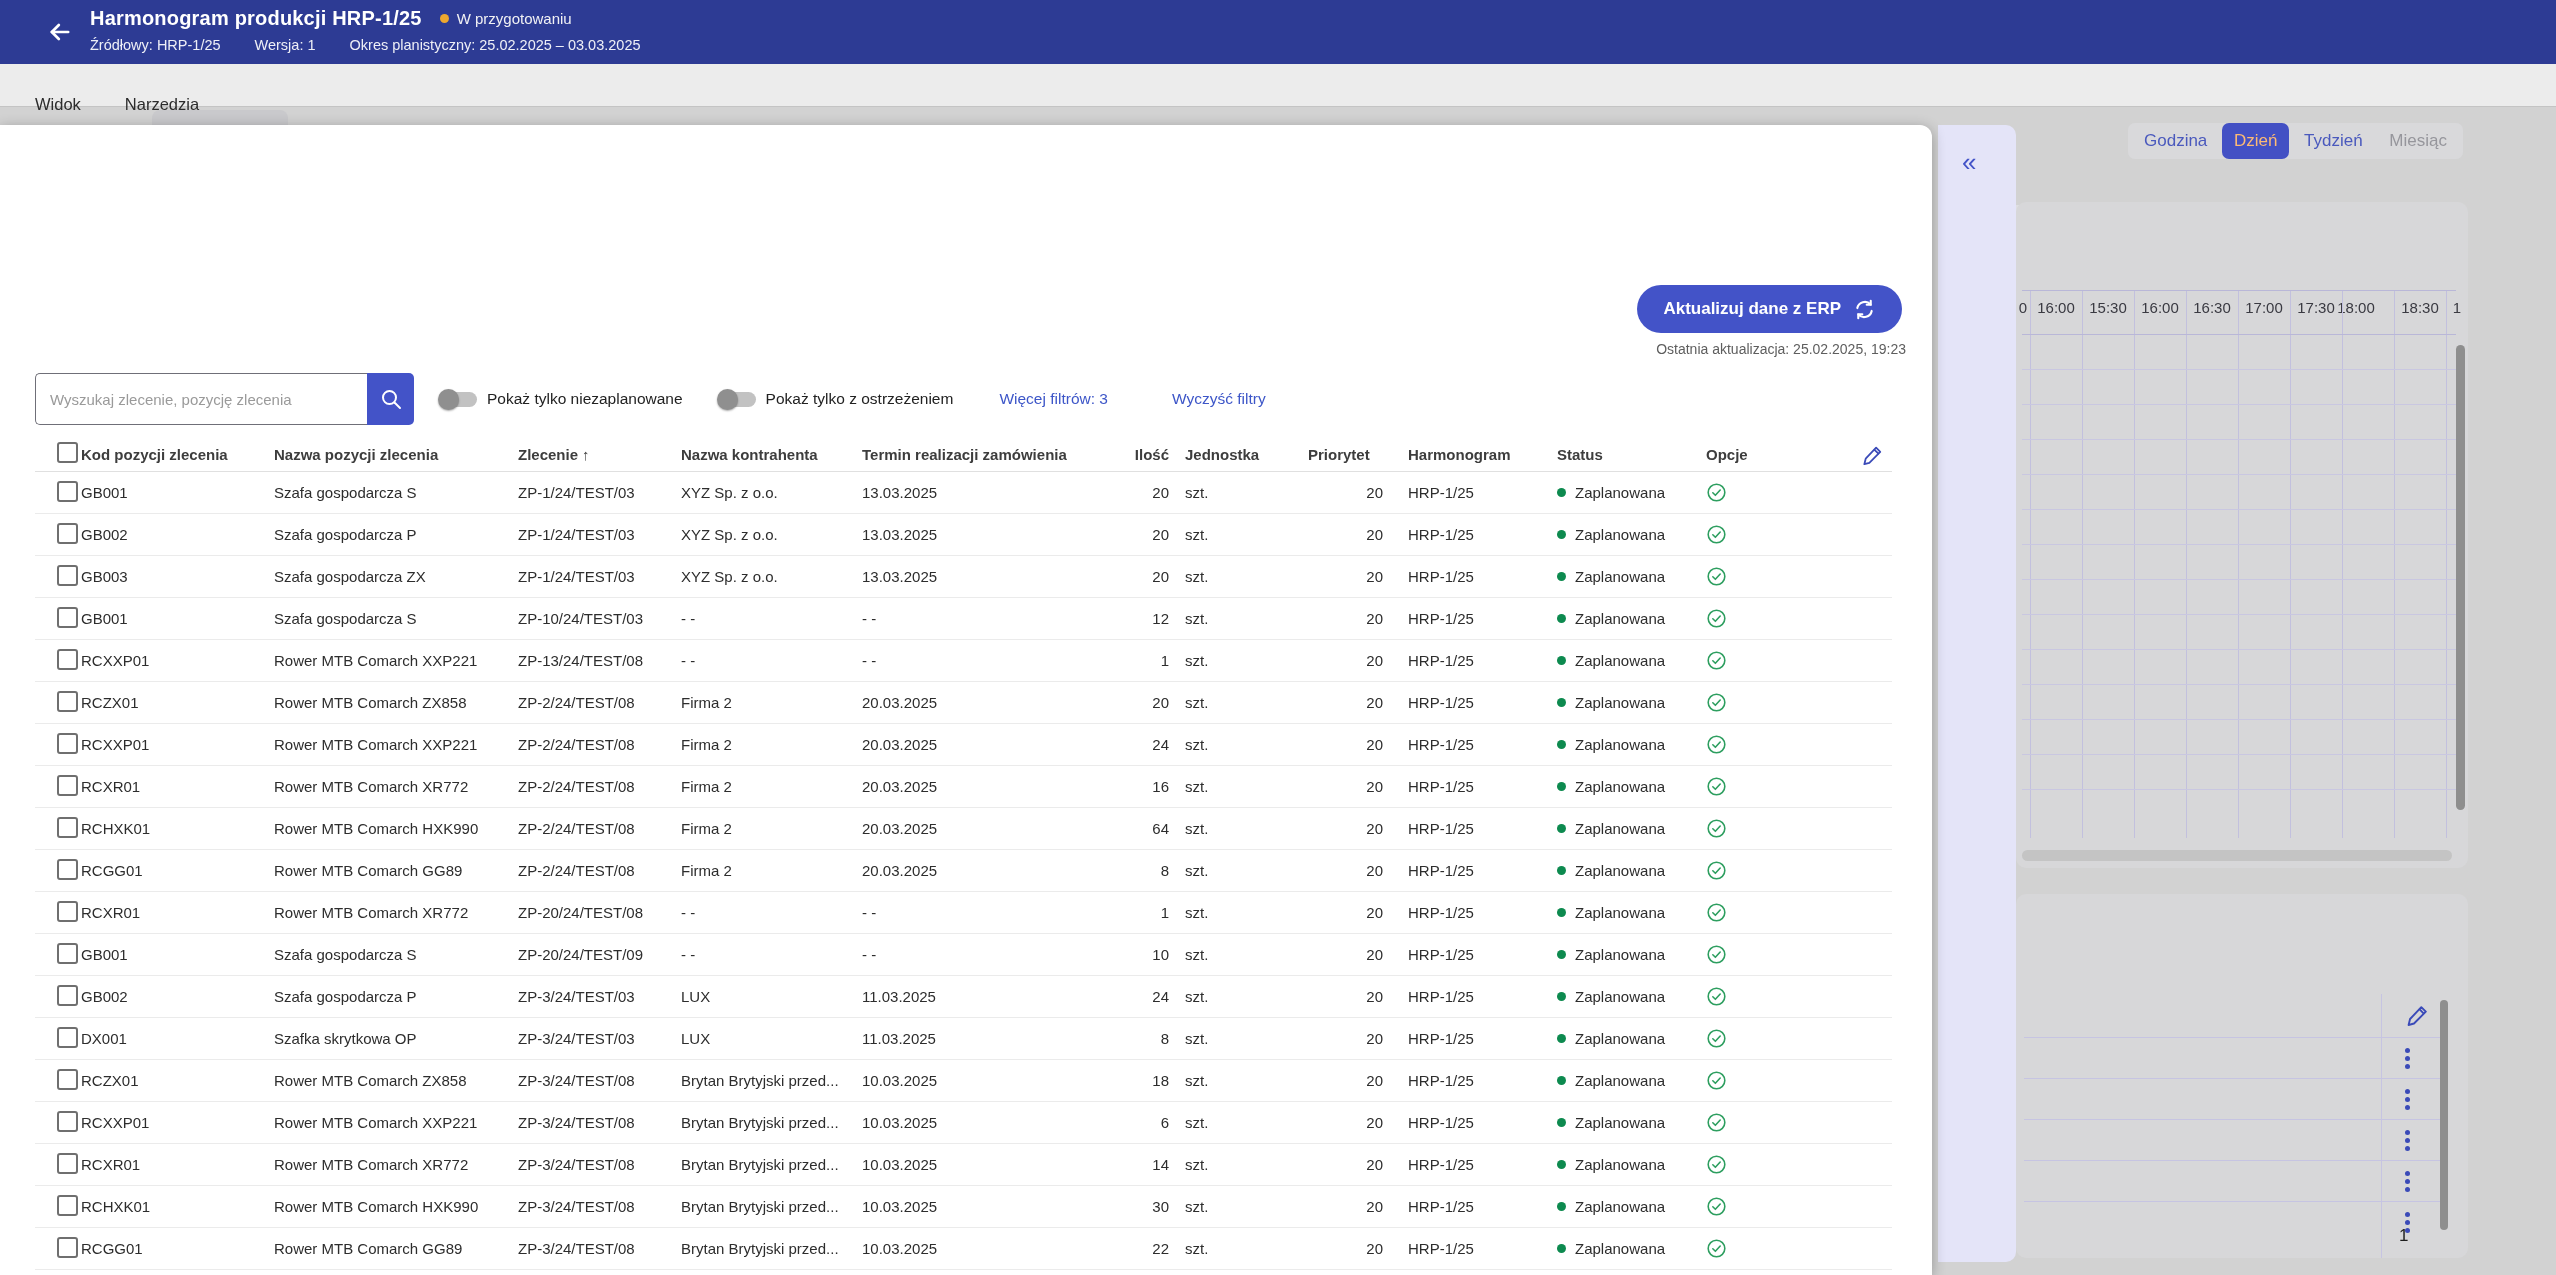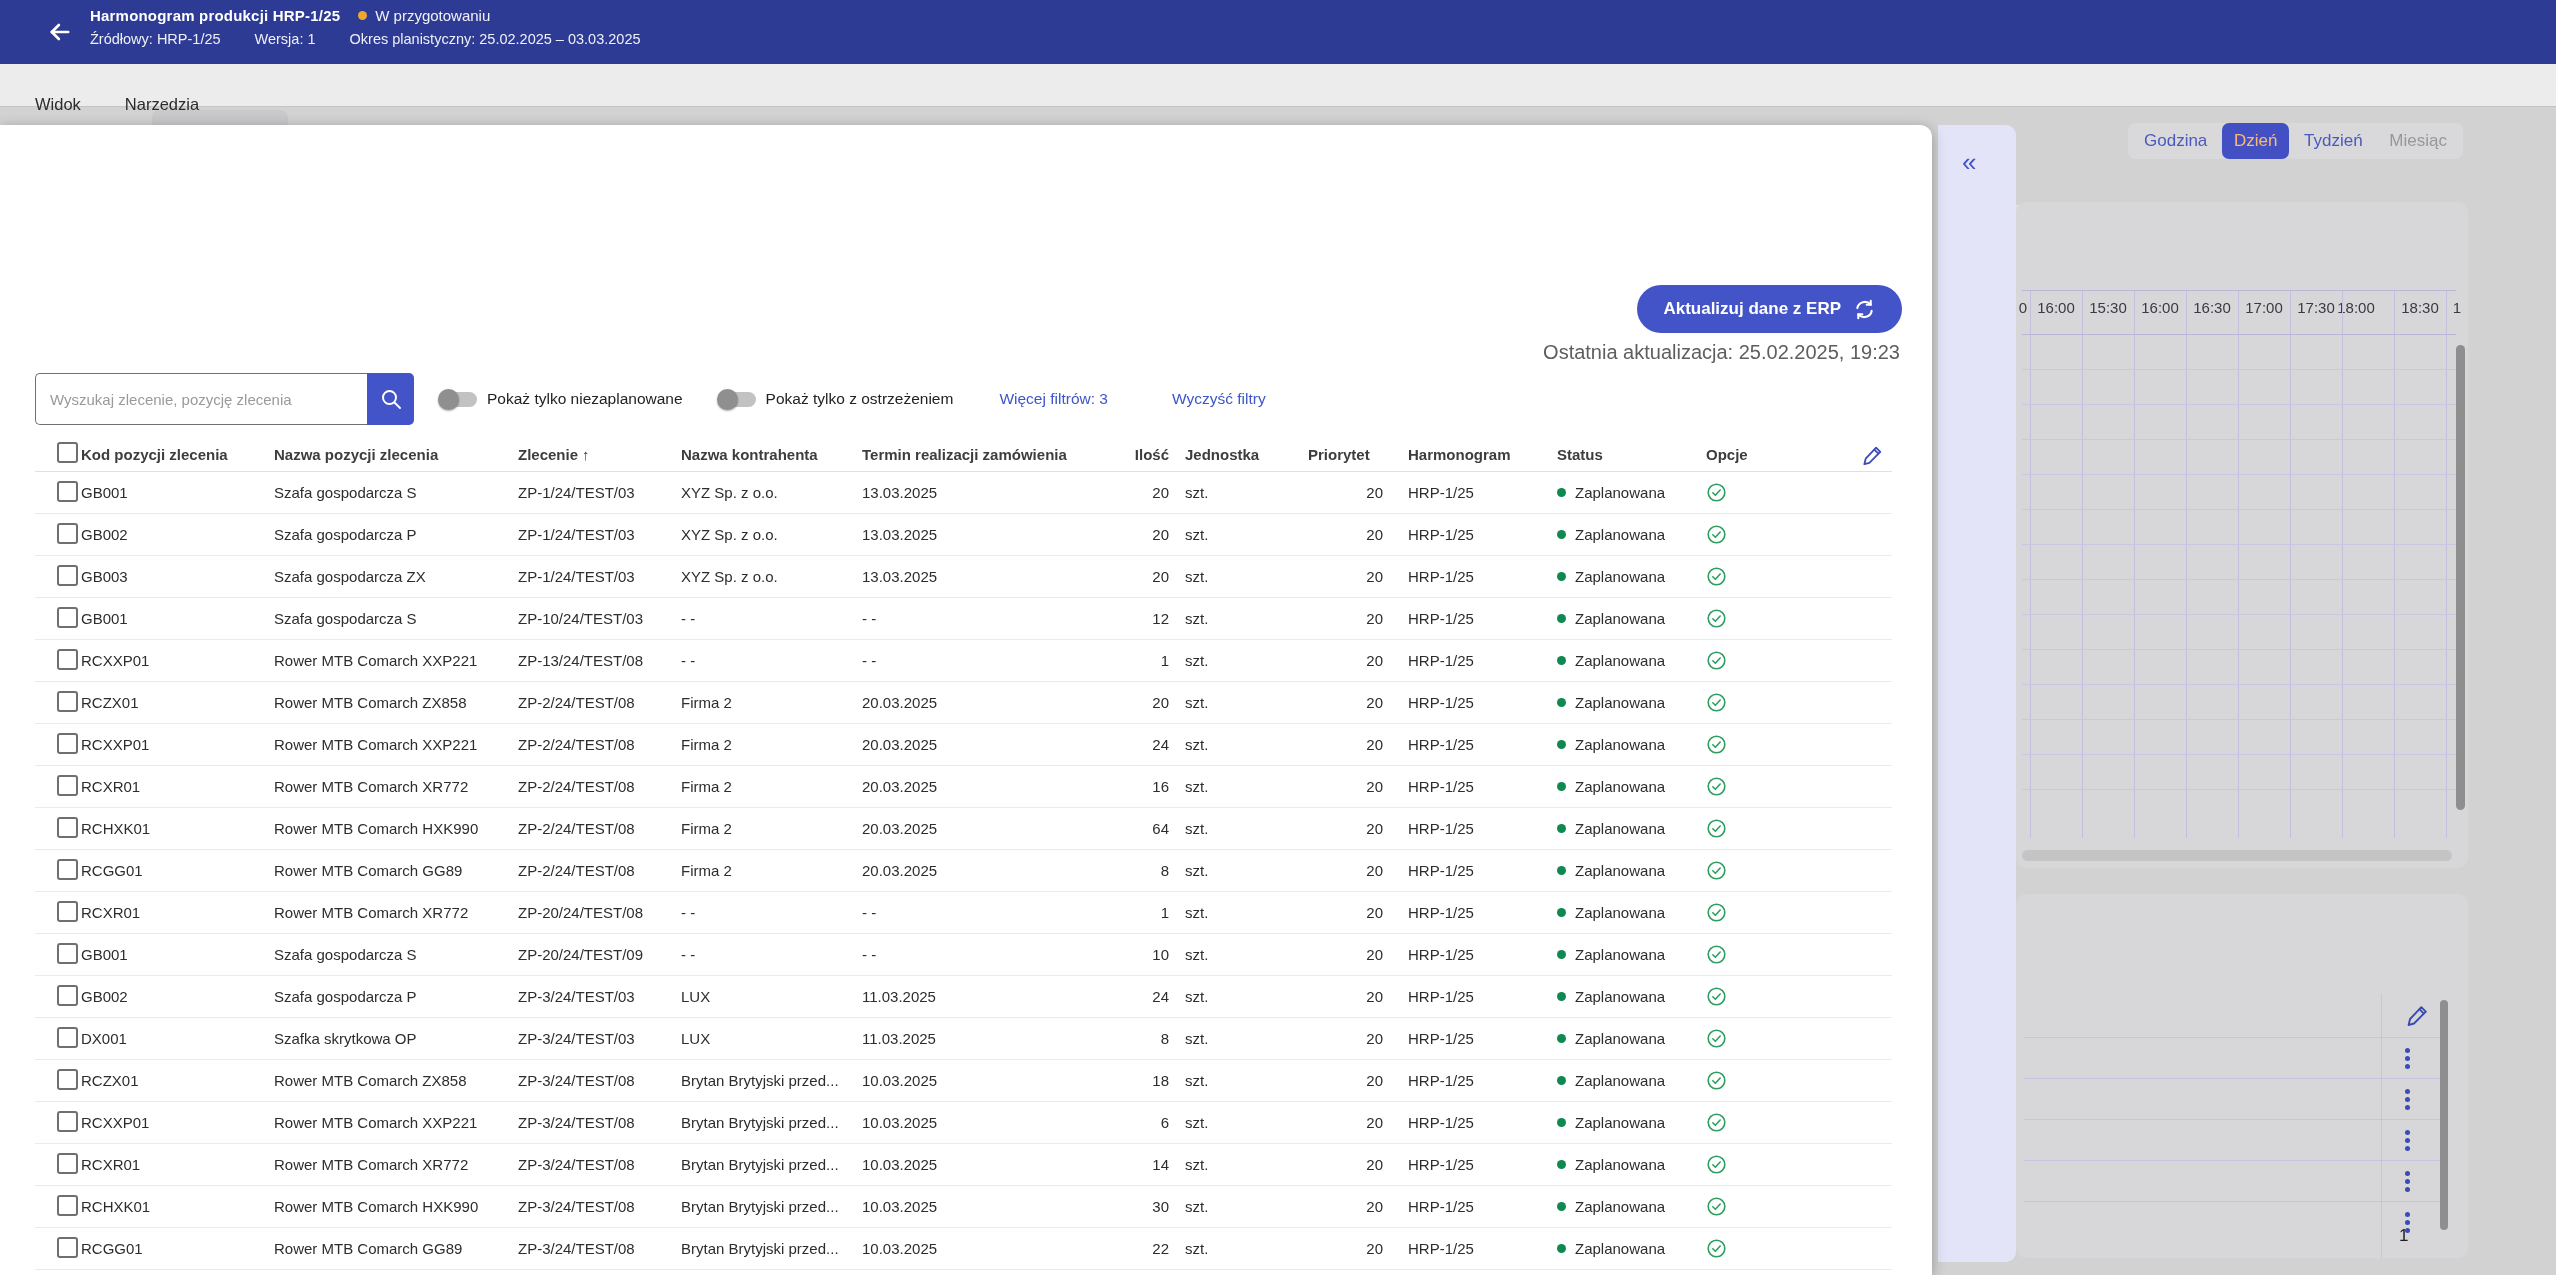--- a/index.html
+++ b/index.html
@@ -3,21 +3,21 @@
 <meta charset="utf-8">
 <style>
   html,body{margin:0;padding:0;background:#9e9e9e;}
   #app{position:relative;width:2556px;height:1275px;overflow:hidden;
        font-family:"Liberation Sans", sans-serif;background:#d2d2d2;}
   
   .topbar{position:absolute;left:0;top:0;width:2556px;height:64px;background:#2d3b94;color:#fff;}
   .back-btn{position:absolute;left:46px;top:18px;width:28px;height:28px;cursor:pointer;}
   .tb-title-wrap{position:absolute;left:90px;top:7px;}
   .tb-line1{display:flex;align-items:center;gap:18px;}
-  .tb-title{font-size:15px;font-weight:700;letter-spacing:.2px;}
+  .tb-title{font-size:20px;font-weight:700;letter-spacing:.2px;}
   .tb-status{display:flex;align-items:center;gap:8px;font-size:15px;color:#f1f1f4;}
   .amber-dot{width:9px;height:9px;border-radius:50%;background:#eda72f;display:inline-block;}
   .tb-line2{display:flex;gap:34px;font-size:14.5px;color:rgba(255,255,255,.92);margin-top:7px;}
   .tb-actions{position:absolute;right:39px;top:0;height:64px;display:flex;align-items:center;gap:42px;}
   .tb-action{font-size:16.5px;font-weight:700;color:#fff;display:flex;align-items:center;gap:8px;cursor:pointer;white-space:nowrap;}
   .tb-action.disabled{color:#8d93bd;cursor:default;}
   .pill-btn{border:2px solid #9aa0c2;border-radius:19px;padding:6px 24px;font-size:16.5px;font-weight:700;color:#b9bdd8;cursor:pointer;}
   
   .menubar{position:absolute;left:0;top:64px;width:2556px;height:43px;background:#ececec;border-bottom:1px solid #c4c4c4;display:flex;align-items:center;gap:44px;padding-left:35px;box-sizing:border-box;}
   .menu-item{font-size:16.5px;color:#2c2c2c;cursor:pointer;margin-top:39px;}
@@ -46,21 +46,21 @@
   .sep-v{position:absolute;width:1px;background:#c6c4e2;}
   .kebab{position:absolute;left:389px;width:5px;height:21px;cursor:pointer;}
   .kebab i{display:block;width:5px;height:5px;border-radius:50%;background:#3a4ab8;margin-bottom:3px;}
   .page-num{position:absolute;left:383px;top:332px;font-size:17px;color:#1d1d1d;}
   .rail{position:absolute;left:1938px;top:125px;width:78px;height:1137px;background:#e4e4f8;border-radius:0 10px 10px 0;}
   .rail .collapse{position:absolute;left:24px;top:24px;font-size:26px;color:#4353c8;cursor:pointer;line-height:1;}
   
   .lobby{position:absolute;left:0;top:125px;width:1932px;height:1150px;background:#fff;border-radius:0 12px 0 0;box-shadow:0 3px 14px rgba(0,0,0,.30);}
   .lobby-title{position:absolute;left:35px;top:162px;font-size:26px;font-weight:500;color:#1e1e1e;}
   .erp-btn{position:absolute;right:30px;top:160px;height:48px;background:#4353c8;color:#fff;border-radius:24px;display:flex;align-items:center;gap:12px;padding:0 26px;font-size:17px;font-weight:700;cursor:pointer;}
-  .last-upd{position:absolute;right:32px;top:216px;font-size:20px;color:#5e5e5e;}
+  .last-upd{position:absolute;right:26px;top:216px;font-size:14px;color:#5e5e5e;}
   .filter-row{position:absolute;left:35px;top:248px;height:52px;display:flex;align-items:center;}
   .search-box{width:332px;height:52px;border:1px solid #6f6f78;border-right:none;border-radius:5px 0 0 5px;box-sizing:border-box;padding:0 14px;font-size:15px;color:#333;outline:none;background:#fff;font-family:"Liberation Sans",sans-serif;}
   .search-box::placeholder{color:#9a9a9a;}
   .search-btn{width:47px;height:52px;background:#4353c8;border-radius:0 5px 5px 0;display:flex;align-items:center;justify-content:center;cursor:pointer;}
   .toggle{position:relative;width:37px;height:15px;border-radius:8px;background:#c2c2c2;margin-left:26px;cursor:pointer;flex:none;}
   .toggle .knob{position:absolute;left:-2px;top:-3px;width:21px;height:21px;border-radius:50%;background:#8f8f8f;box-shadow:0 1px 2px rgba(0,0,0,.35);}
   .toggle-label{font-size:15.5px;color:#222;margin-left:10px;white-space:nowrap;}
   .filter-link{font-size:15.5px;font-weight:500;color:#3d56c8;margin-left:46px;cursor:pointer;white-space:nowrap;}
   
   .tgrid{display:grid;grid-template-columns:46px 193px 244px 163px 181px 228px 79px 120px 94px 149px 143px 100px 1fr;align-items:center;}

